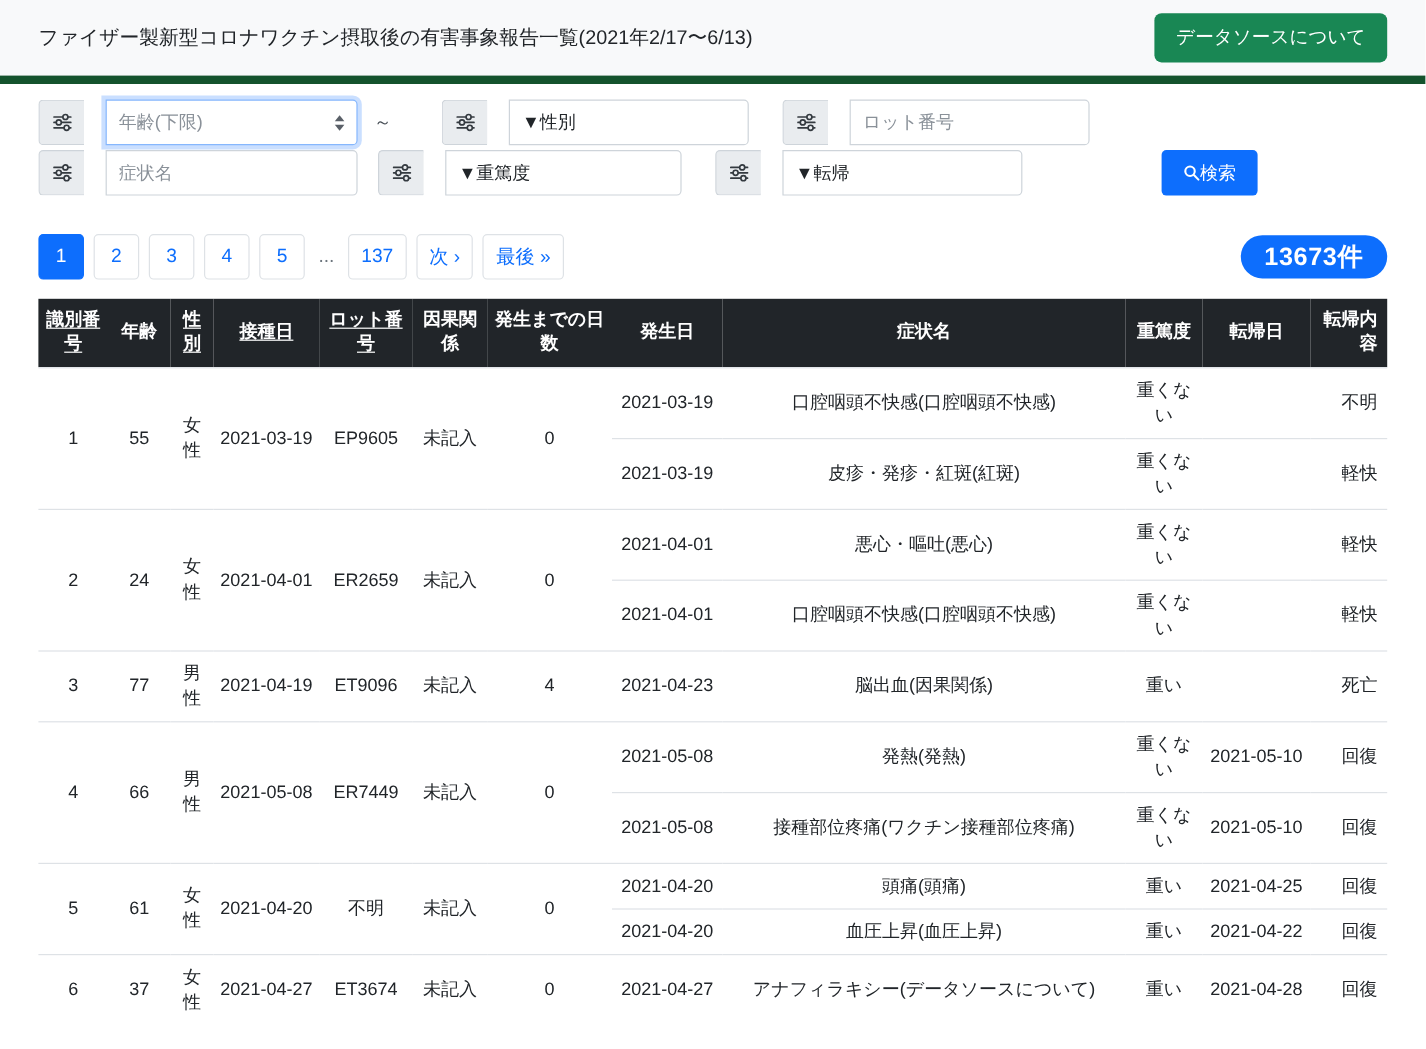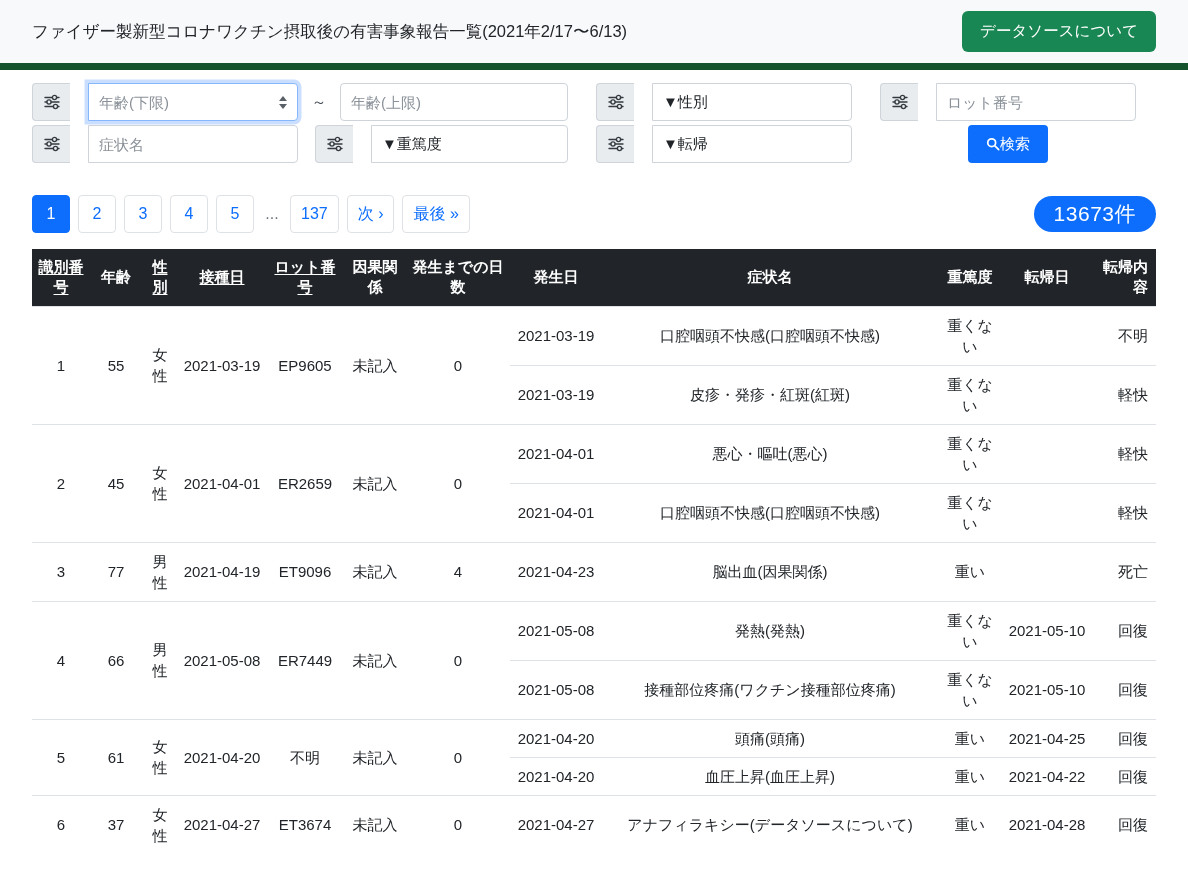--- a/index.html
+++ b/index.html
@@ -67,21 +67,21 @@
     min-width: 38px; height: 38px; padding: 0 10px;
     display: flex; align-items: center; justify-content: center;
     border: 1px solid #dee2e6; border-radius: 4px;
     color: #0d6efd; font-size: 16px; background: #fff;
     cursor: pointer; text-decoration: none; white-space: nowrap;
   }
   .page-item.active { background: #0d6efd; border-color: #0d6efd; color: #fff; }
   .page-item.ellipsis { border: none; color: #6c757d; padding: 0 2px; min-width: 20px; cursor: default; }
   .total-badge {
     margin-left: auto; background: #0d6efd; color: #fff;
-    font-size: 21px; font-weight: 400; padding: 4px 20px;
+    font-size: 21px; font-weight: 700; padding: 4px 20px;
     border-radius: 20px; letter-spacing: .5px;
   }
   
   table { width: 1124px; margin: 0 32px; border-collapse: collapse; table-layout: fixed; font-size: 15px; }
   thead th {
     background: #212529; color: #fff; font-weight: 700;
     text-align: center; vertical-align: middle;
     padding: 8px 4px; line-height: 1.35;
   }
   thead th.sortable { text-decoration: underline; text-underline-offset: 2px; cursor: pointer; }
@@ -116,21 +116,20 @@
         </span>
       <div class="control focused">
         <input class="bare" placeholder="年齢(下限)" style="">
         <span class="spinner">
             <i class="up"></i>
             <i class="down"></i>
           </span>
       </div>
     </div>
     <div class="range-sep">～</div>
-    <input class="control standalone" style="flex: 0 0 auto; width: 228px;" placeholder="年齢(上限)">
     <div class="sp28"></div>
     <div class="igroup" style="width:256px">
       <span class="prepend">
           <svg width="16" height="16" viewBox="0 0 16 16" fill="none" stroke="#343a40" stroke-width="1.4" stroke-linecap="round">
             <line x1="1" y1="3.5" x2="15" y2="3.5"></line>
             <circle cx="10.5" cy="3.5" r="2.1" fill="#e9ecef"></circle>
             <line x1="1" y1="8" x2="15" y2="8"></line>
             <circle cx="5" cy="8" r="2.1" fill="#e9ecef"></circle>
             <line x1="1" y1="12.5" x2="15" y2="12.5"></line>
             <circle cx="11.5" cy="12.5" r="2.1" fill="#e9ecef"></circle>
@@ -273,21 +272,21 @@
       </tr>
       <tr>
         <td>2021-03-19</td>
         <td>皮疹・発疹・紅斑(紅斑)</td>
         <td>重くない</td>
         <td></td>
         <td class="col-right">軽快</td>
       </tr>
       <tr class="group-start">
         <td rowspan="2">2</td>
-        <td rowspan="2">45</td>
+        <td rowspan="2">24</td>
         <td rowspan="2">女性</td>
         <td rowspan="2">2021-04-01</td>
         <td rowspan="2">ER2659</td>
         <td rowspan="2">未記入</td>
         <td rowspan="2">0</td>
         <td>2021-04-01</td>
         <td>悪心・嘔吐(悪心)</td>
         <td>重くない</td>
         <td></td>
         <td class="col-right">軽快</td>

